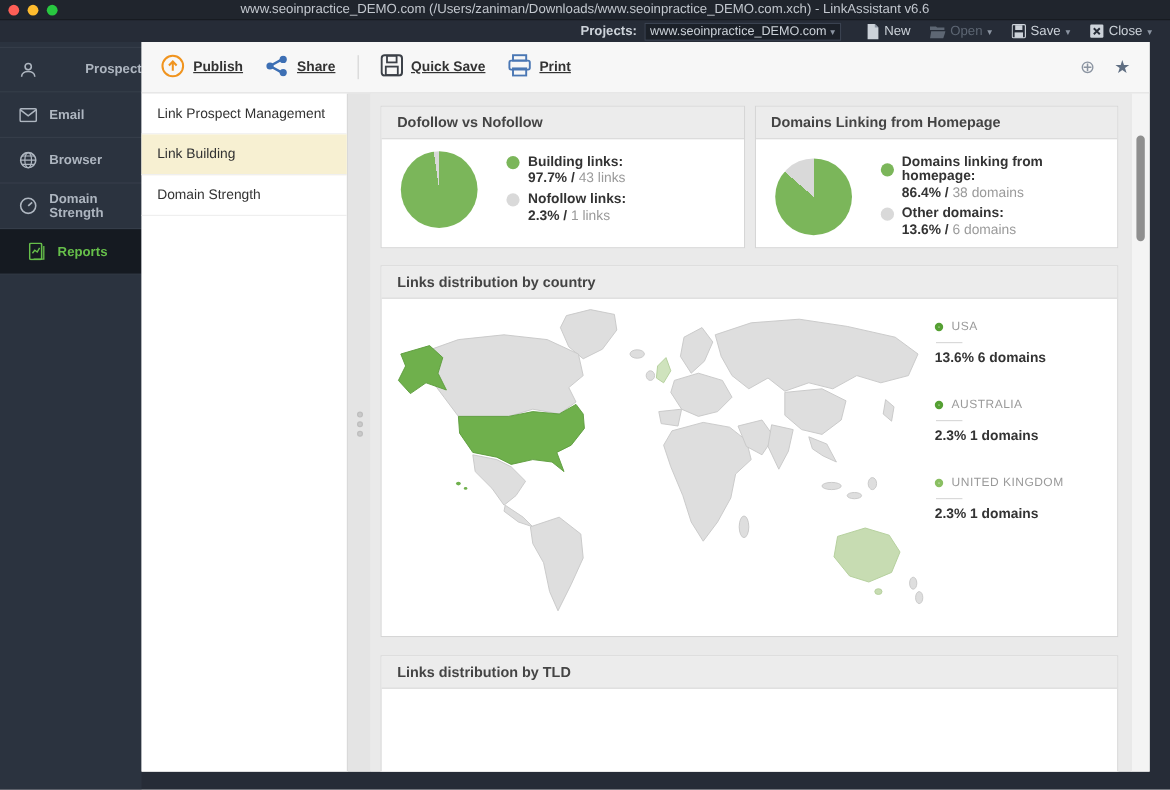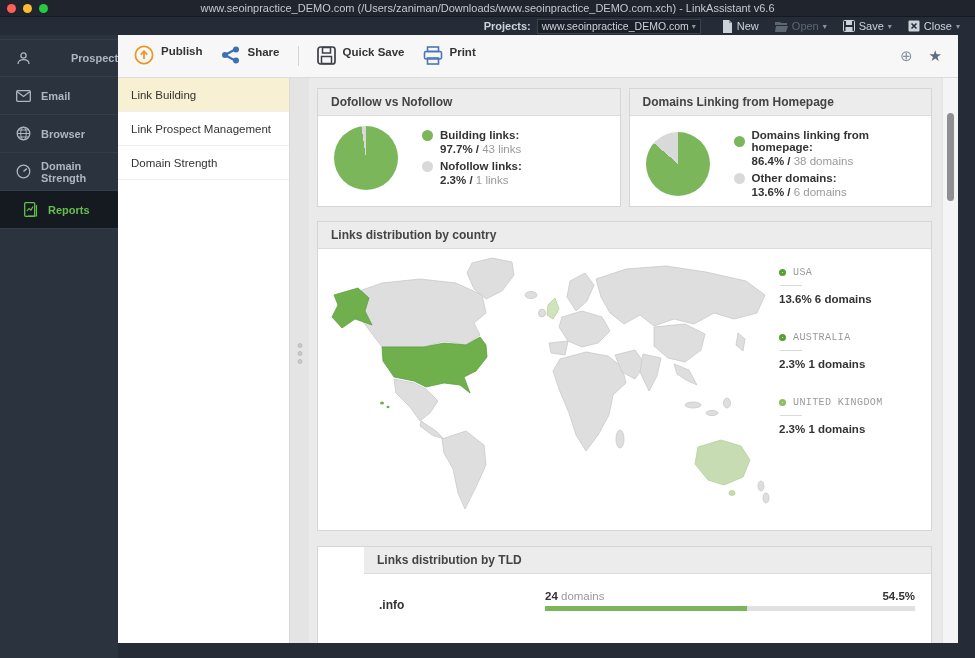--- a/index.html
+++ b/index.html
@@ -33,21 +33,21 @@
   .side-item .lbl { font-size:11px; font-weight:bold; color:#aeb6c0; }
   .side-item.active { background:#151a21;padding-left:24px; }
   .side-item.active .lbl { color:#66bf4a; }
   .side-item svg { display:block; }
 
   
   .window { position:absolute; left:118px; top:35px; width:840px; height:608px; background:#fff; }
 
   .report-toolbar { height:43px; background:#f7f7f7; border-bottom:1px solid #dcdcdc;
     display:flex; align-items:center; padding:0 16px; gap:18px; }
-  .rt-btn { display:flex; align-items:flex-start; gap:7px; font-size:11.5px; font-weight:bold; color:#333; cursor:pointer; }
+  .rt-btn { display:flex; align-items:center; gap:7px; font-size:11.5px; font-weight:bold; color:#333; cursor:pointer;text-decoration:underline; }
   .rt-sep { width:1px; height:20px; background:#d5d5d5; }
   .rt-right { margin-left:auto; display:flex; align-items:center; gap:16px; }
   .icon-plus { font-size:15px; color:#8b94a1; cursor:pointer; }
   .icon-star { font-size:15px; color:#5f6e82; cursor:pointer; }
 
   .window-body { display:flex; height:565px; }
 
   .report-nav { width:172px; background:#fff; border-right:1px solid #d9d9d9; }
   .nav-item { height:34px; display:flex; align-items:center; padding-left:13px; font-size:11.5px;
     color:#333; border-bottom:1px solid #efefef; cursor:pointer; }
@@ -79,25 +79,25 @@
 
   .country-panel { margin-top:14px; height:310px; }
   .country-body { display:flex; height:282px; }
   .map-wrap { flex:1; padding:4px 0 4px 6px; }
   .map-wrap svg { display:block; }
   .country-legend { width:152px; padding:18px 14px 0 0; }
   .cl-entry { margin-bottom:27px; }
   .cl-top { display:flex; align-items:center; gap:7px; }
   .cl-marker { width:7px; height:7px; border-radius:50%; background:#fff; border:3px solid #55a033; }
   .cl-marker.light { border-color:#8abf62; }
-  .cl-name { font-size:10px; color:#9a9a9a; letter-spacing:0.4px;font-family:Liberation Mono, monospace; }
+  .cl-name { font-size:10px; color:#9a9a9a; letter-spacing:0.4px; }
   .cl-div { width:22px; height:1px; background:#d9d9d9; margin:7px 0 7px 1px; }
   .cl-stats { font-size:11.5px; font-weight:bold; color:#333; }
 
-  .tld-panel { margin-top:15px; height:110px;padding-left:46px; }
+  .tld-panel { margin-top:15px; height:110px; }
   .tld-row { display:flex; padding:16px 16px 0 15px; }
   .tld-name { width:166px; font-size:12px; font-weight:bold; color:#333; padding-top:8px; }
   .bar-group { flex:1; }
   .bar-labels { display:flex; justify-content:space-between; font-size:11.5px; margin-bottom:4px; }
   .bar-count b { color:#333; } .bar-count span { color:#9a9a9a; }
   .bar-pct { font-weight:bold; color:#333; }
   .tld-track { height:5px; background:#e0e0e0; }
   .tld-fill { height:5px; background:#7bb65a; }
 
   .scrollbar { width:16px; background:#f4f4f4; border-left:1px solid #e2e2e2; position:relative; }
@@ -251,25 +251,25 @@
     </div>
     <div class="rt-right">
       <span class="icon-plus">⊕</span>
       <span class="icon-star">★</span>
     </div>
   </div>
 
   <div class="window-body">
 
     <div class="report-nav">
+      <div class="nav-item">
+        <span>Link Prospect Management</span>
+      </div>
       <div class="nav-item selected">
         <span>Link Building</span>
-      </div>
-      <div class="nav-item">
-        <span>Link Prospect Management</span>
       </div>
       <div class="nav-item">
         <span>Domain Strength</span>
       </div>
     </div>
 
     <div class="splitter">
       <div class="dots">
           <i></i>
           <i></i>
@@ -425,32 +425,20 @@
               </div>
               <div class="cl-div"></div>
               <div class="cl-stats">2.3% 1 domains</div>
             </div>
           </div>
         </div>
       </div>
 
       <div class="panel tld-panel">
         <div class="panel-header">Links distribution by TLD</div>
-        <div class="tld-row">
-          <div class="tld-name">.info</div>
-          <div class="bar-group">
-            <div class="bar-labels">
-              <span class="bar-count"><b>24</b> <span>domains</span></span>
-              <span class="bar-pct">54.5%</span>
-            </div>
-            <div class="tld-track">
-              <div class="tld-fill" style="width:54.5%;"></div>
-            </div>
-          </div>
-        </div>
       </div>
 
     </div>
 
     <div class="scrollbar">
       <div class="scroll-thumb"></div>
     </div>
 
   </div>
 </div>

